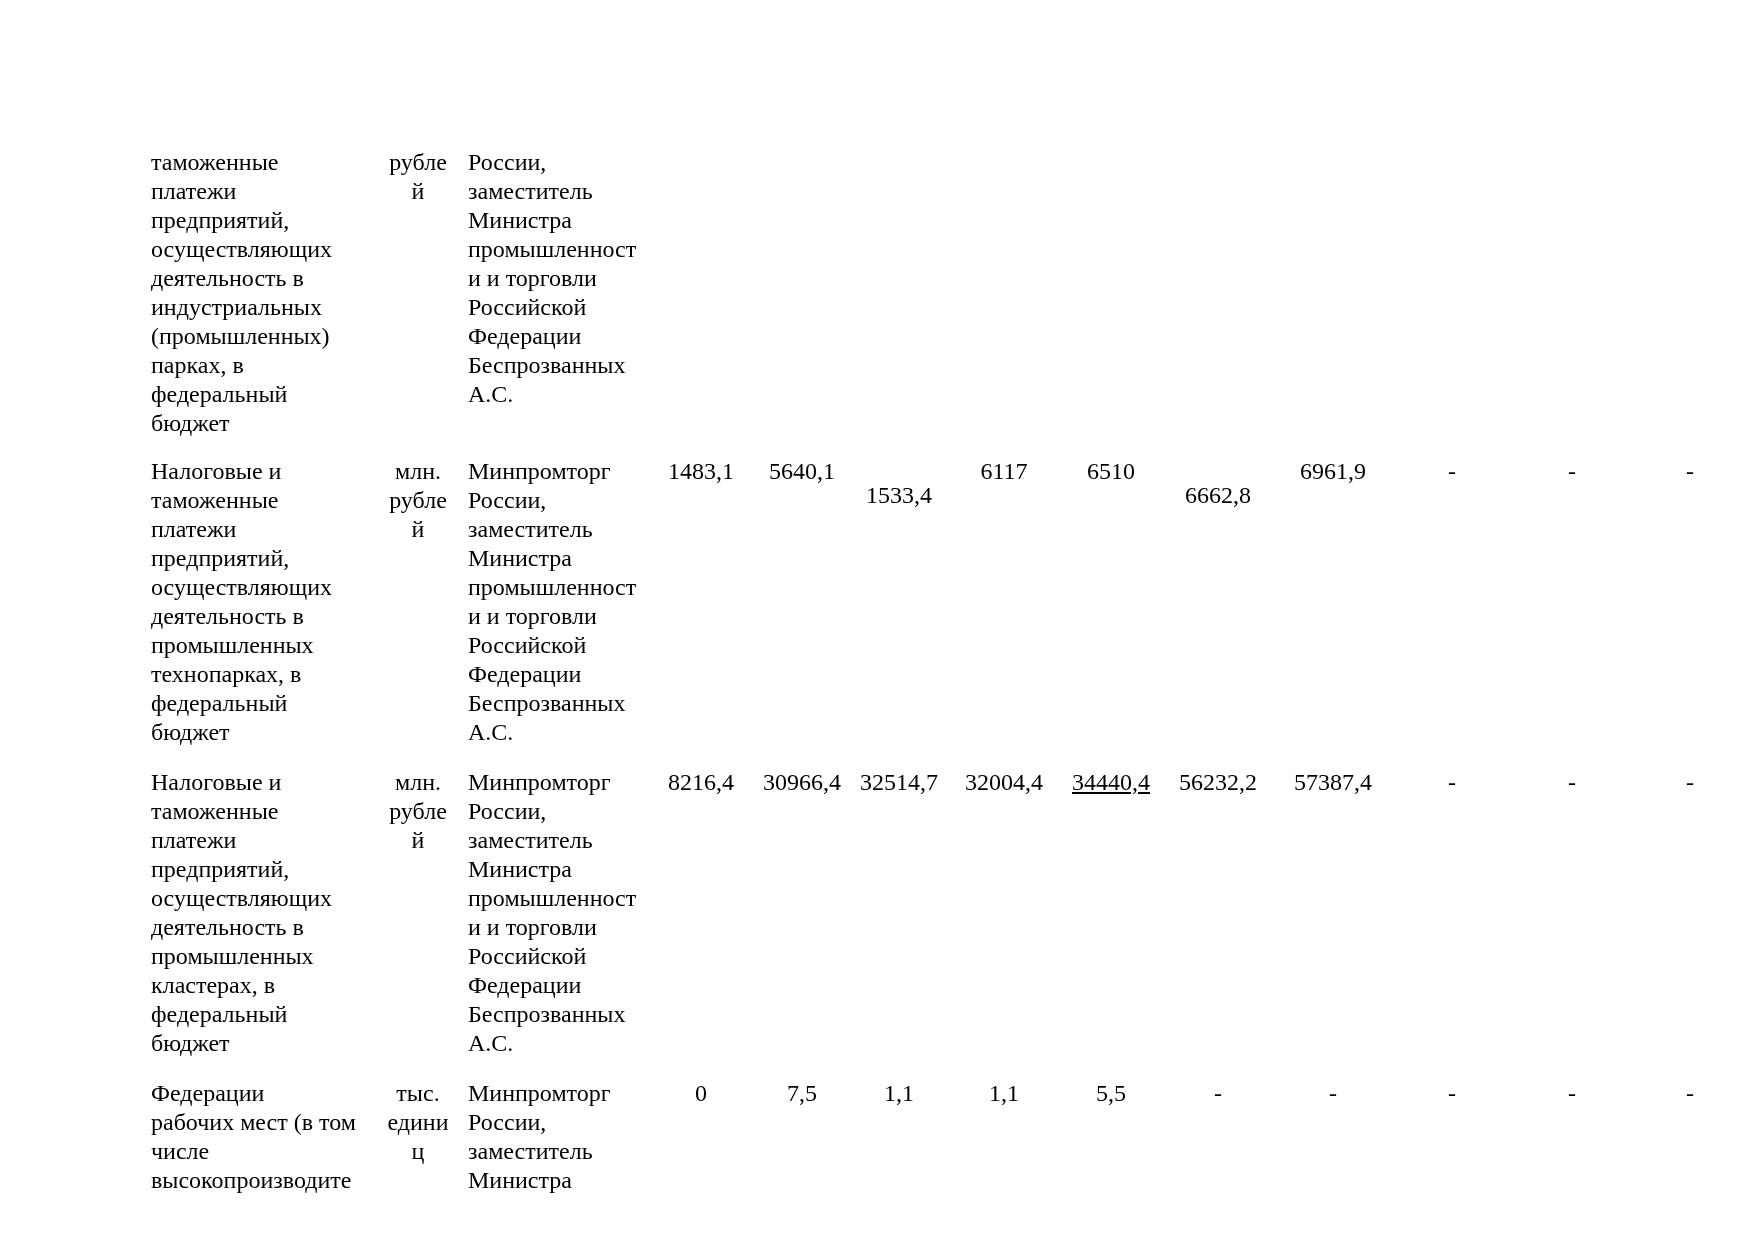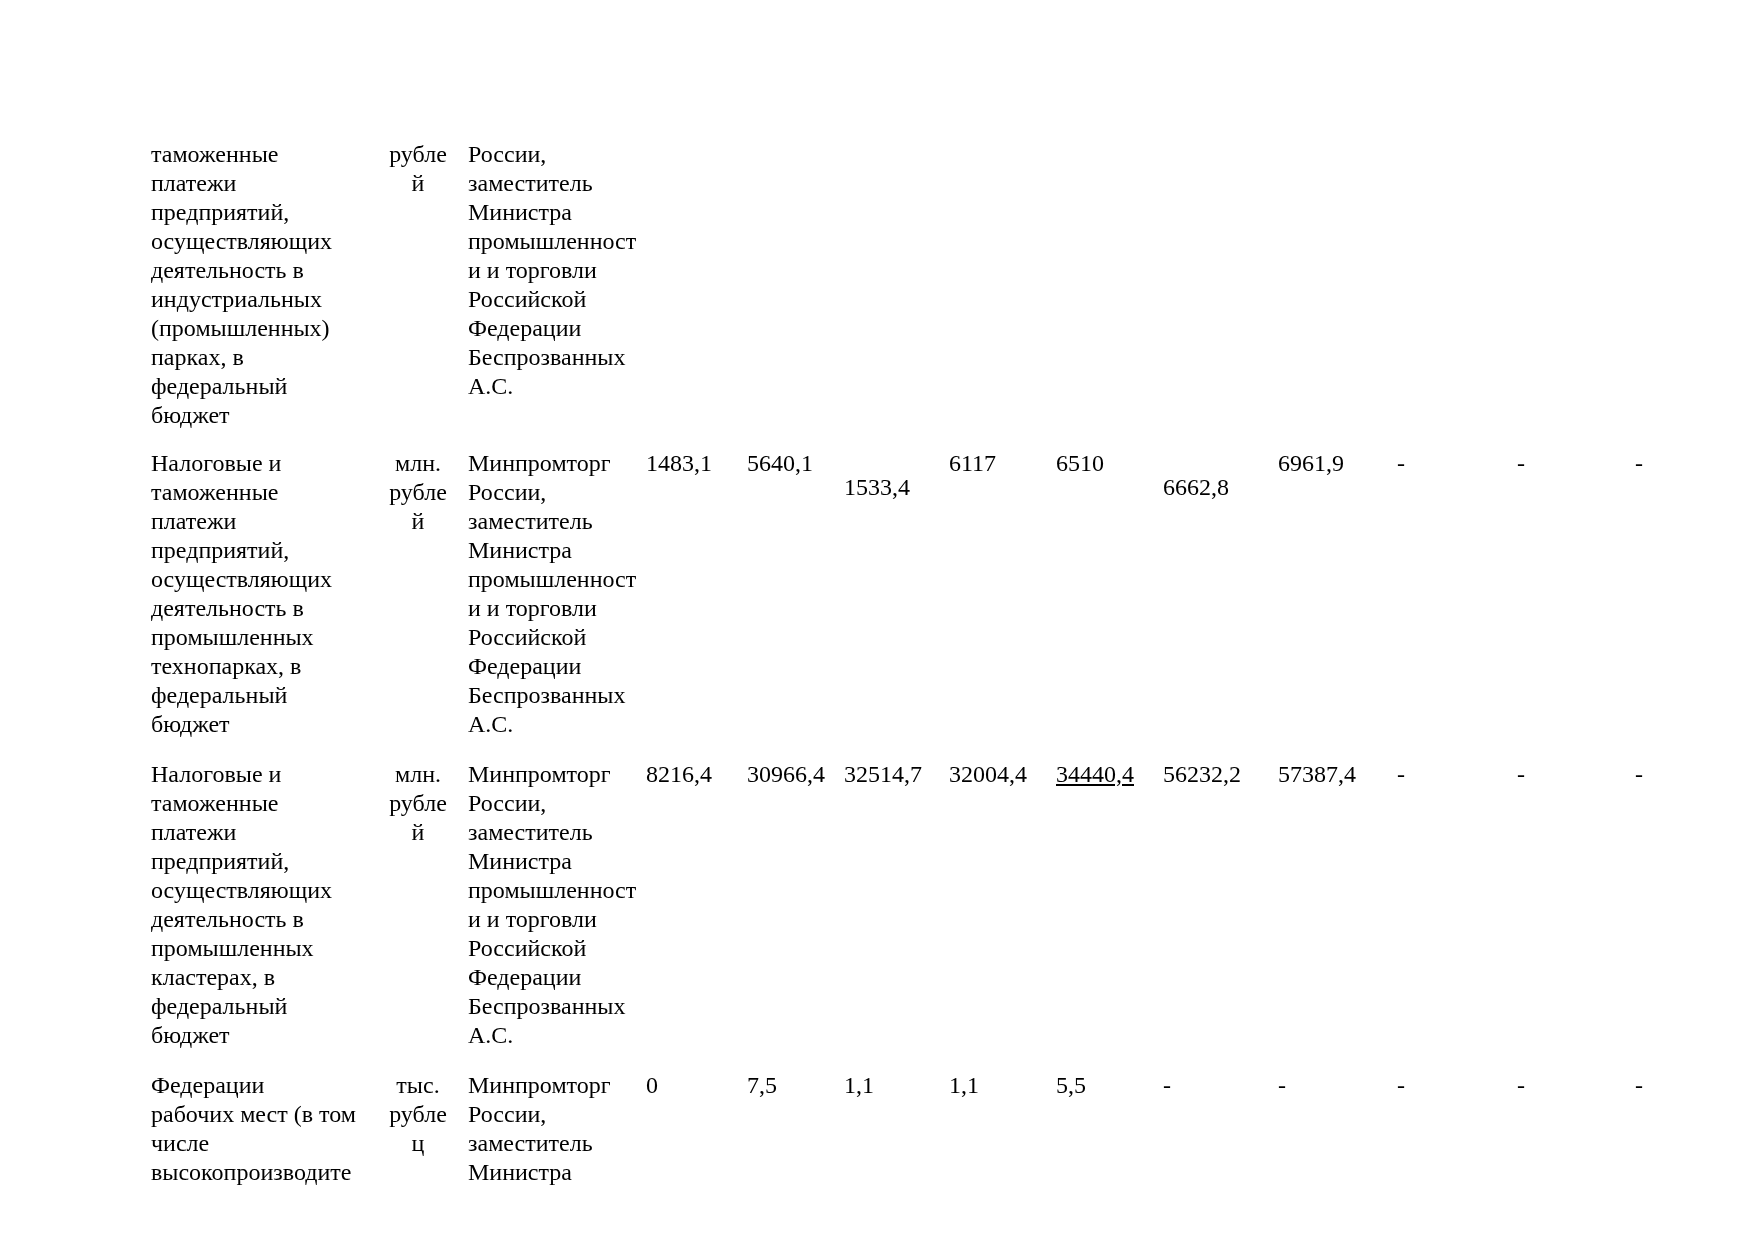--- a/index.html
+++ b/index.html
@@ -1,23 +1,23 @@
 <!DOCTYPE html>
 <html><head>
 <meta charset="utf-8">
 <style>
   html, body { margin:0; padding:0; background:#ffffff; }
   body { width:1754px; height:1240px; position:relative; overflow:hidden;
          font-family:"Liberation Serif", serif; font-size:24px; color:#000; }
   .row { position:absolute; left:0; width:1754px; }
-  .cell { position:absolute; top:8px; line-height:29px; white-space:pre-line; }
+  .cell { position:absolute; top:16px; line-height:29px; white-space:pre-line; }
   .c-name { left:151px; width:230px; }
   .c-unit { left:383px; width:70px; text-align:center; }
   .c-resp { left:468px; width:200px; }
-  .c-num { width:110px; }
+  .c-num { width:110px; text-align:center; }
 </style>
 </head>
 <body>
 
 <div id="table">
     <div class="row" style="top: 132px;">
       <div class="cell c-name">таможенные
 платежи
 предприятий,
 осуществляющих
@@ -108,21 +108,21 @@
       <div class="cell c-num" style="left: 1397px;">-</div>
       <div class="cell c-num" style="left: 1517px;">-</div>
       <div class="cell c-num" style="left: 1635px;">-</div>
     </div>
     <div class="row" style="top: 1063px;">
       <div class="cell c-name">Федерации
 рабочих мест (в том
 числе
 высокопроизводите</div>
       <div class="cell c-unit">тыс.
-рубле
+едини
 ц</div>
       <div class="cell c-resp">Минпромторг
 России,
 заместитель
 Министра</div>
       <div class="cell c-num" style="left: 646px;">0</div>
       <div class="cell c-num" style="left: 747px;">7,5</div>
       <div class="cell c-num" style="left: 844px;">1,1</div>
       <div class="cell c-num" style="left: 949px;">1,1</div>
       <div class="cell c-num" style="left: 1056px;">5,5</div>

